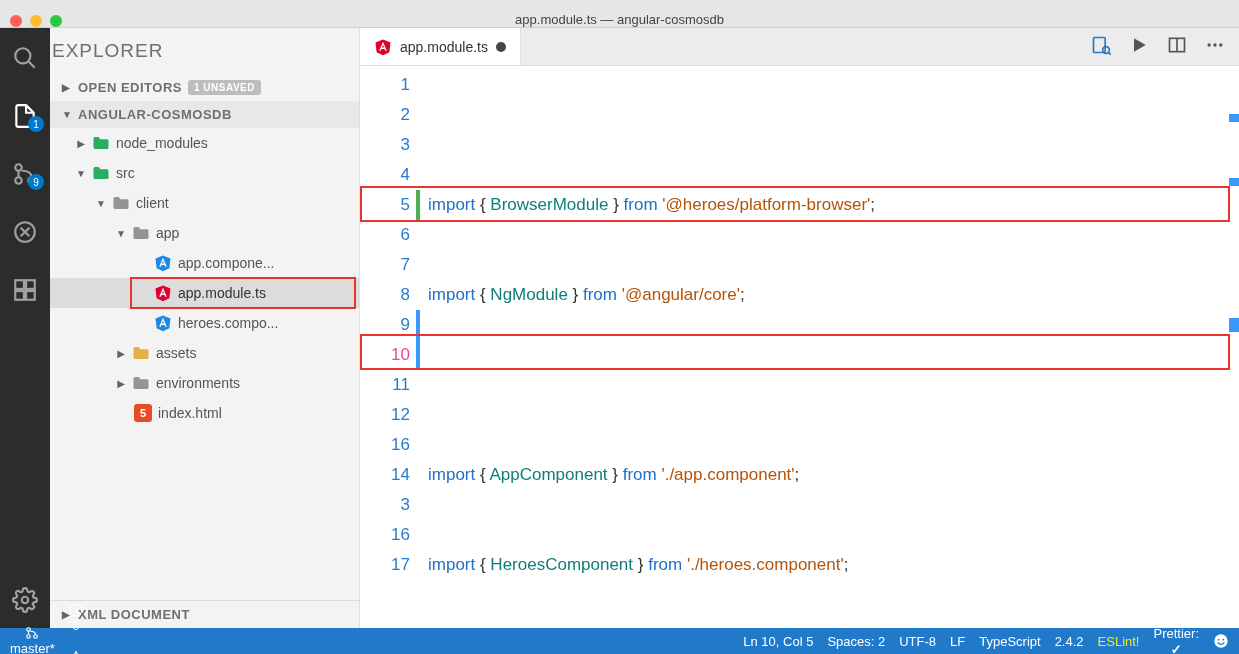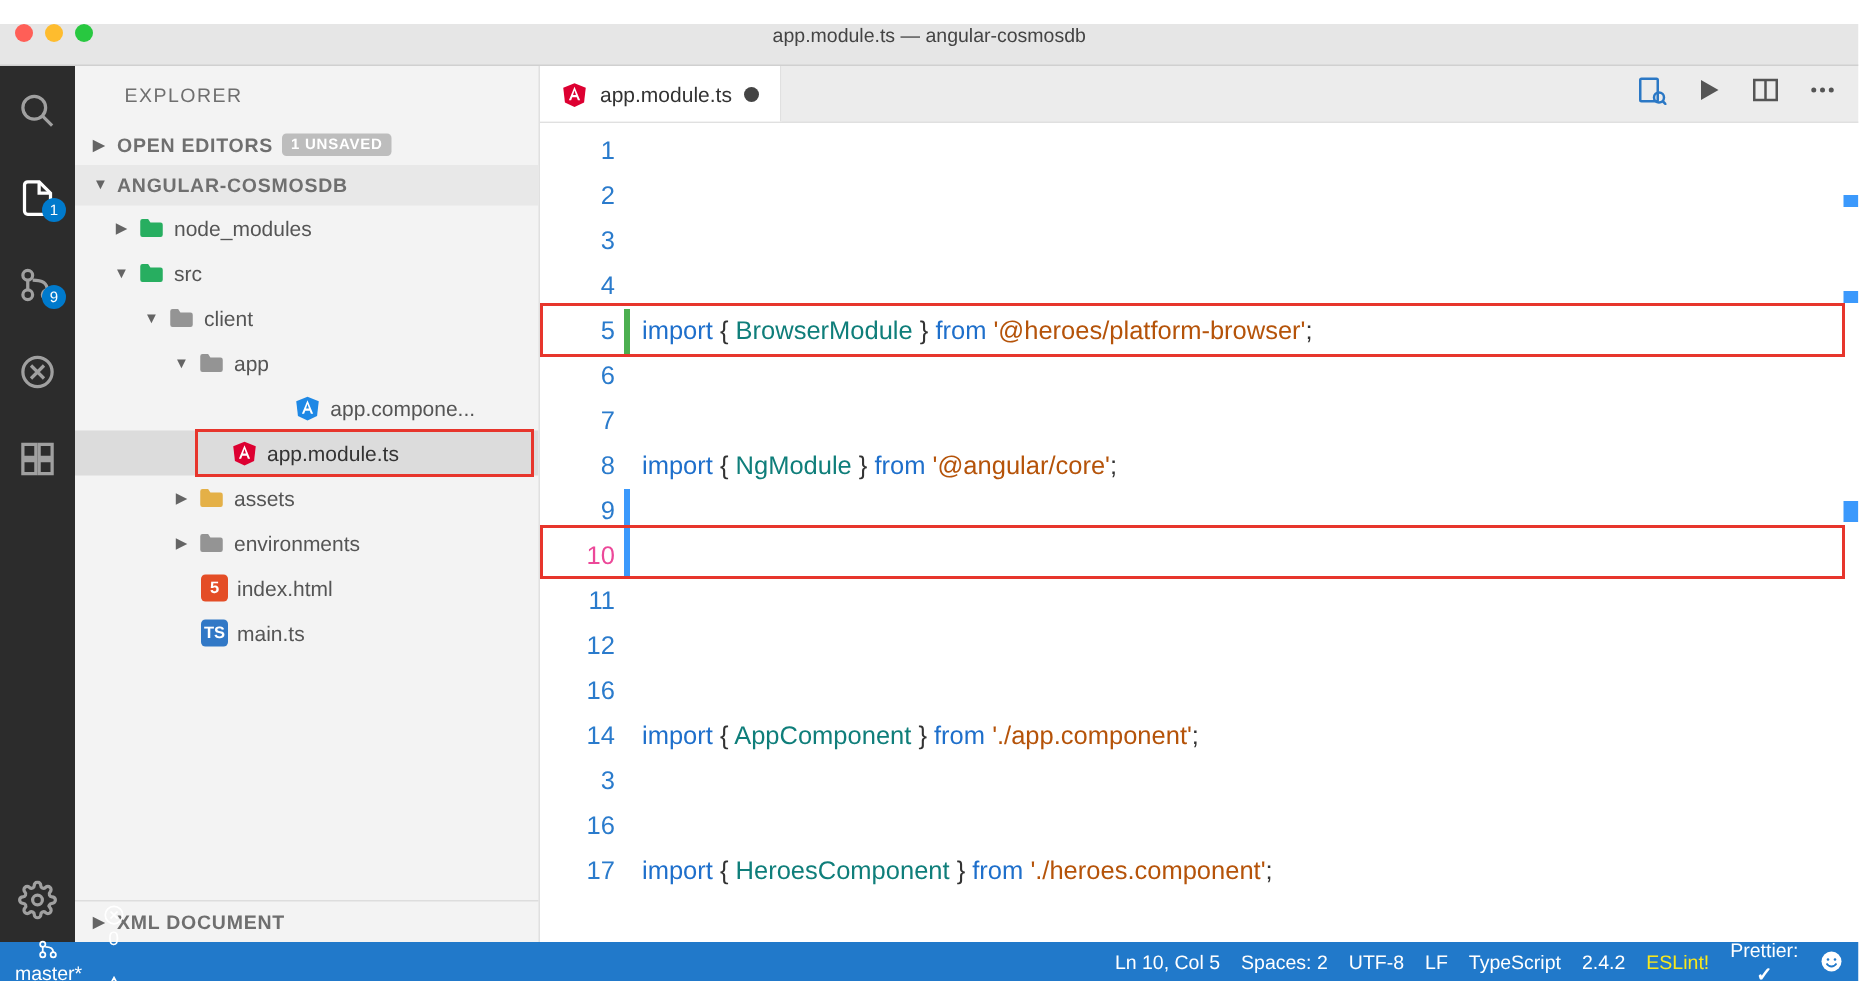--- a/index.html
+++ b/index.html
@@ -1,31 +1,31 @@
 <!DOCTYPE html>
 <html><head>
 <meta charset="utf-8">
 <style>
 * { box-sizing: border-box; margin: 0; padding: 0; font-family: -apple-system, "Helvetica Neue", Arial, sans-serif; }
 html, body { width: 1239px; height: 654px; overflow: hidden; }
 .window { display: flex; flex-direction: column; width: 1239px; height: 654px; background: #fff; }
-.titlebar { height: 28px; background: #e6e6e6; border-bottom: 1px solid #d0d0d0; display: flex; align-items: flex-start; padding: 0 10px; position: relative; margin-top: 16px; }
+.titlebar { height: 28px; background: #e6e6e6; border-bottom: 1px solid #d0d0d0; display: flex; align-items: flex-end; padding: 0 10px; position: relative; }
 .traffic { display:flex; gap:8px; }
 .tdot { width:12px; height:12px; border-radius:50%; }
 .tred{background:#ff5f57;} .tyel{background:#febc2e;} .tgrn{background:#28c840;}
 .title-text{ position:absolute; left:0; right:0; text-align:center; font-size:13px; color:#444; }
 .body { flex:1; display:flex; min-height:0; }
 .activitybar { width:50px; background:#2c2c2c; display:flex; flex-direction:column; align-items:center; padding-top:10px; gap:18px; }
 .activitybar .abitem { width:50px; height:40px; display:flex; align-items:center; justify-content:center; position:relative; color:#a0a0a0; }
 .activitybar .abitem.active { color:#fff; }
 .activitybar svg { width:26px; height:26px; }
 .badge { position:absolute; bottom:4px; right:6px; background:#007acc; color:#fff; font-size:10px; min-width:16px; height:16px; border-radius:8px; display:flex; align-items:center; justify-content:center; }
 .abspacer { flex:1; }
 .sidebar { width:310px; background:#f3f3f3; display:flex; flex-direction:column; border-right:1px solid #e0e0e0; font-size:14px; color:#555; }
-.sbtitle { padding:12px 33px; font-size:13px; letter-spacing:1px; color:#6f6f6f; }
+.sbtitle { padding:12px 2px; font-size:19px; letter-spacing:1px; color:#6f6f6f; }
 .section-header { display:flex; align-items:center; gap:6px; padding:6px 12px; font-size:13px; font-weight:600; color:#6f6f6f; letter-spacing:0.5px; }
 .section-header .chev { font-size:10px; color:#646464;width:10px;display:inline-block;}
 .unsaved-badge { background:#bdbdbd; color:#fff; font-size:10px; padding:2px 6px; border-radius:3px; letter-spacing:0.5px; font-weight:600;}
 .tree { flex:1; overflow:auto; }
 .treerow { display:flex; align-items:center; gap:6px; padding:4px 0; height:30px; color:#555; }
 .treerow .chev { font-size:10px; color:#646464; width:10px; display:inline-block; text-align:center;}
 .treerow.selected { background:#dcdcdc; color:#333; }
 .ico { width:18px; height:18px; display:inline-flex; align-items:center; justify-content:center; border-radius:3px; font-size:11px; font-weight:700; color:#fff;}
 .ico-folder{ background:none;}
 .ico-folder svg{ width:18px;height:16px; fill:#949494;}
@@ -162,34 +162,41 @@
         </div>
         <div class="treerow" style="padding-left:66px;">
           <span class="chev">▼</span>
           <span class="ico ico-folder">
               <svg viewBox="0 0 24 20">
                 <path d="M2 4a2 2 0 0 1 2-2h5l2 3h9a2 2 0 0 1 2 2v9a2 2 0 0 1-2 2H4a2 2 0 0 1-2-2z"></path>
               </svg>
             </span>
           <span>app</span>
         </div>
-        <div class="treerow" style="padding-left:104px;justify-content:center;">
+        <div class="treerow" style="padding-left:104px;">
           <span class="angular-shield"><svg viewBox="0 0 24 24">
                 <path fill="#1e88e5" d="M12 2L2 6l1.5 13L12 23l8.5-4L22 6z"></path>
                 <path fill="#fff" d="M12 5l-5 12h2l1-2.5h4L15 17h2zM12 8.5l1.3 4h-2.6z"></path>
               </svg></span>
           <span>app.compone...</span>
         </div>
         <div class="treerow selected" style="padding-left:104px;">
           <span class="angular-shield"><svg viewBox="0 0 24 24">
                 <path fill="#dd0031" d="M12 2L2 6l1.5 13L12 23l8.5-4L22 6z"></path>
                 <path fill="#fff" d="M12 5l-5 12h2l1-2.5h4L15 17h2zM12 8.5l1.3 4h-2.6z"></path>
               </svg></span>
           <span>app.module.ts</span>
         </div>
+        <div class="treerow" style="padding-left:104px;">
+          <span class="angular-shield"><svg viewBox="0 0 24 24">
+                <path fill="#1e88e5" d="M12 2L2 6l1.5 13L12 23l8.5-4L22 6z"></path>
+                <path fill="#fff" d="M12 5l-5 12h2l1-2.5h4L15 17h2zM12 8.5l1.3 4h-2.6z"></path>
+              </svg></span>
+          <span>heroes.compo...</span>
+        </div>
         <div class="treerow" style="padding-left:66px;">
           <span class="chev">▶</span>
           <span class="ico ico-folder yellow">
               <svg viewBox="0 0 24 20">
                 <path d="M2 4a2 2 0 0 1 2-2h5l2 3h9a2 2 0 0 1 2 2v9a2 2 0 0 1-2 2H4a2 2 0 0 1-2-2z"></path>
               </svg>
             </span>
           <span>assets</span>
         </div>
         <div class="treerow" style="padding-left:66px;">
@@ -197,24 +204,20 @@
           <span class="ico ico-folder">
               <svg viewBox="0 0 24 20">
                 <path d="M2 4a2 2 0 0 1 2-2h5l2 3h9a2 2 0 0 1 2 2v9a2 2 0 0 1-2 2H4a2 2 0 0 1-2-2z"></path>
               </svg>
             </span>
           <span>environments</span>
         </div>
         <div class="treerow" style="padding-left:84px;">
           <span class="ico ico-html">5</span>
           <span>index.html</span>
-        </div>
-        <div class="treerow" style="padding-left:84px;">
-          <span class="ico ico-ts">TS</span>
-          <span>main.ts</span>
         </div>
 
         <div class="red-box" style="left:80px; top:149px; width:226px; height:32px;"></div>
       </div>
       <div class="section-header" style="border-top:1px solid #ddd;">
         <span class="chev">▶</span>
         <span>XML DOCUMENT</span>
       </div>
     </div>
 

